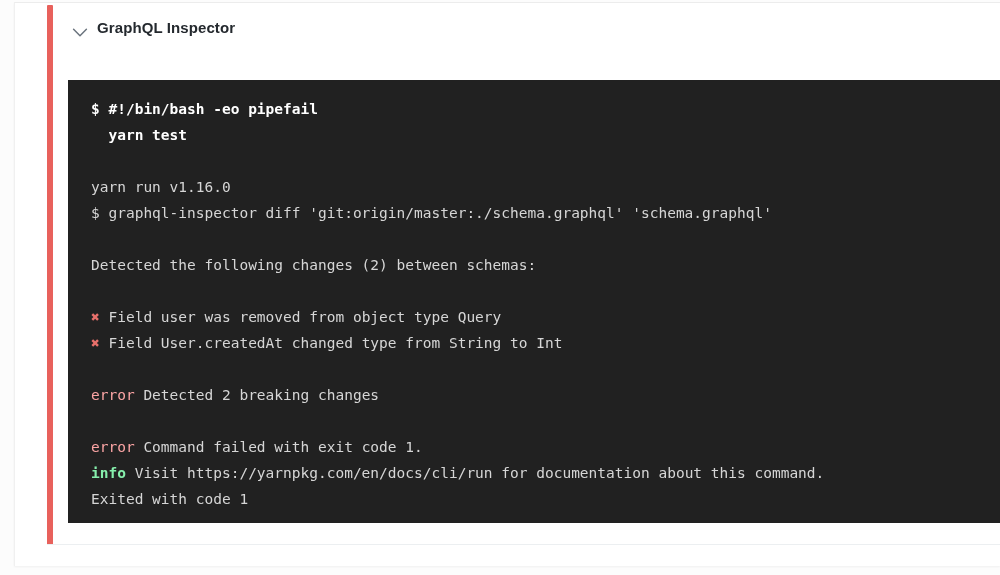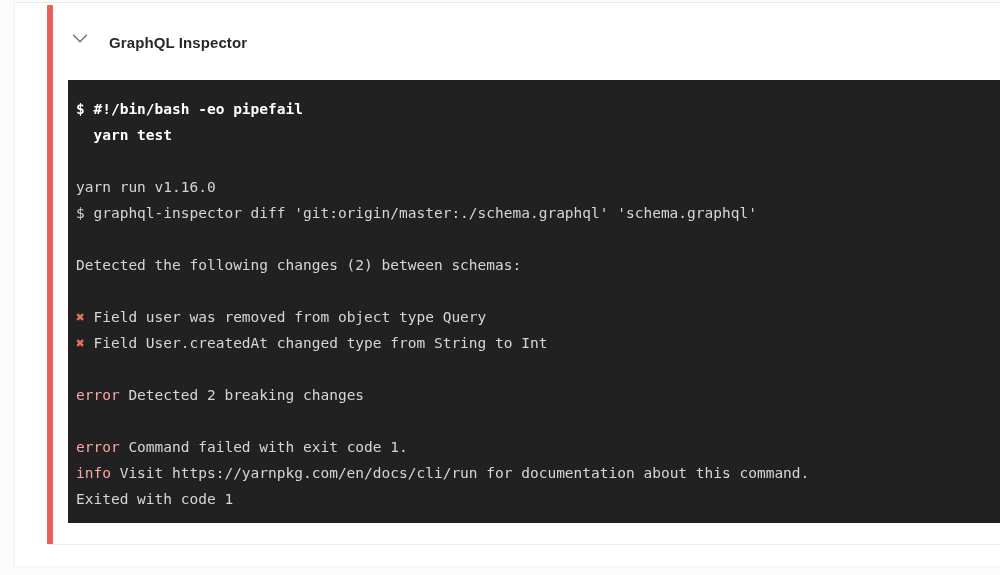--- a/index.html
+++ b/index.html
@@ -44,25 +44,25 @@
     width: 6px;
     height: 540px;
     background: #e8615c;
     border-radius: 1px;
   }
 
   
   .job-header {
     position: absolute;
     left: 52px;
-    top: 6px;
+    top: 16px;
     height: 42px;
     display: flex;
-    align-items: flex-end;
-    gap: 16px;
+    align-items: flex-start;
+    gap: 4px;
     user-select: none;
   }
   .chevron-icon {
     width: 26px;
     height: 26px;
     display: inline-flex;
     align-items: center;
     justify-content: center;
     color: #6a737d;
     flex: 0 0 auto;
@@ -86,36 +86,37 @@
     color: #d6d6d6;
     font-family: "DejaVu Sans Mono", "Liberation Mono", monospace;
     font-size: 14.5px;
     line-height: 26px;
     padding: 16px 0 16px 0;
     box-sizing: border-box;
     overflow: hidden;
     white-space: pre;
   }
   .term-line {
-    padding-left: 8px;
+    padding-left: 23px;
     min-height: 26px;
     white-space: pre;
   }
   .term-line.blank {
     height: 26px;
   }
   .cmd {
     color: #ffffff;
     font-weight: bold;
   }
   .tok-error {
     color: #fca5a5;
   }
   .tok-info {
-    color: #fca5a5;
+    color: #86efac;
+    font-weight: bold;
   }
   .tok-cross {
     color: #e8706b;
     font-weight: bold;
   }
   .tok-plain {
     color: #d6d6d6;
   }
 
   

